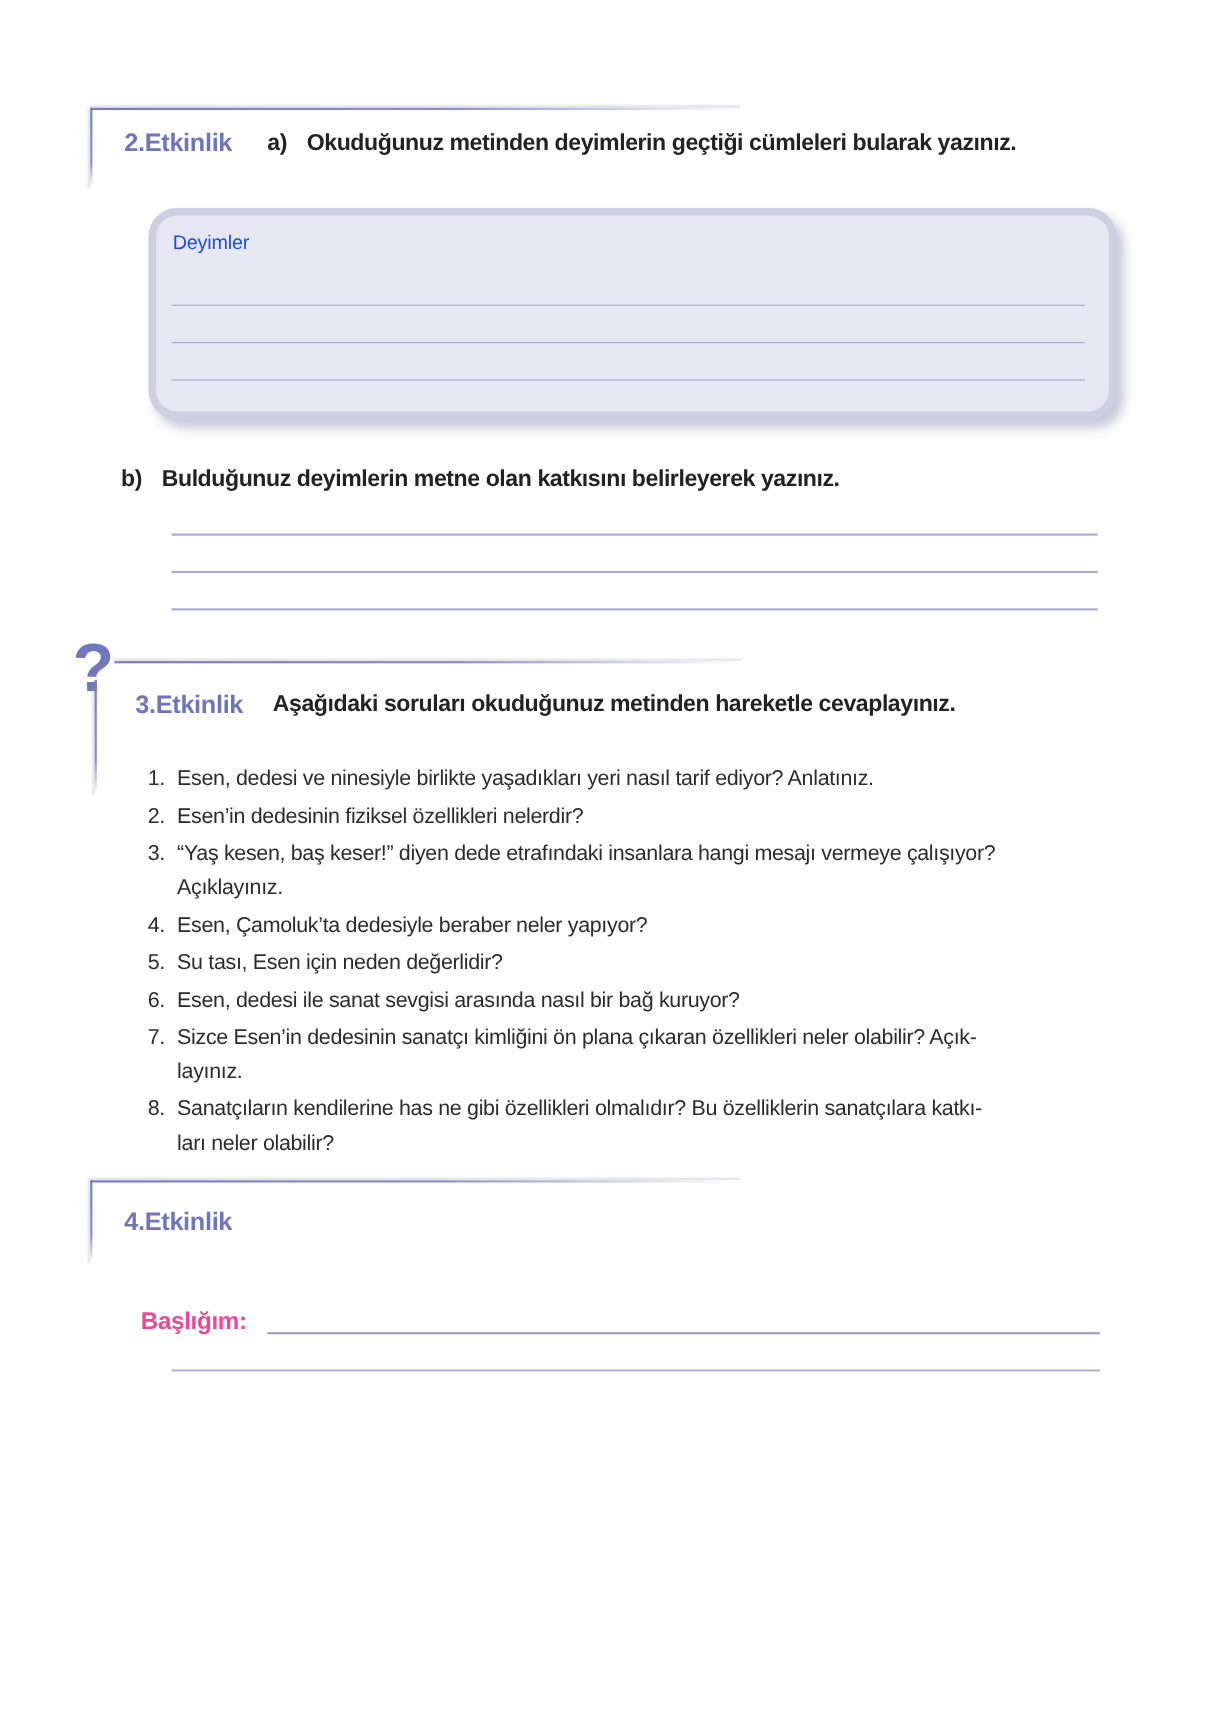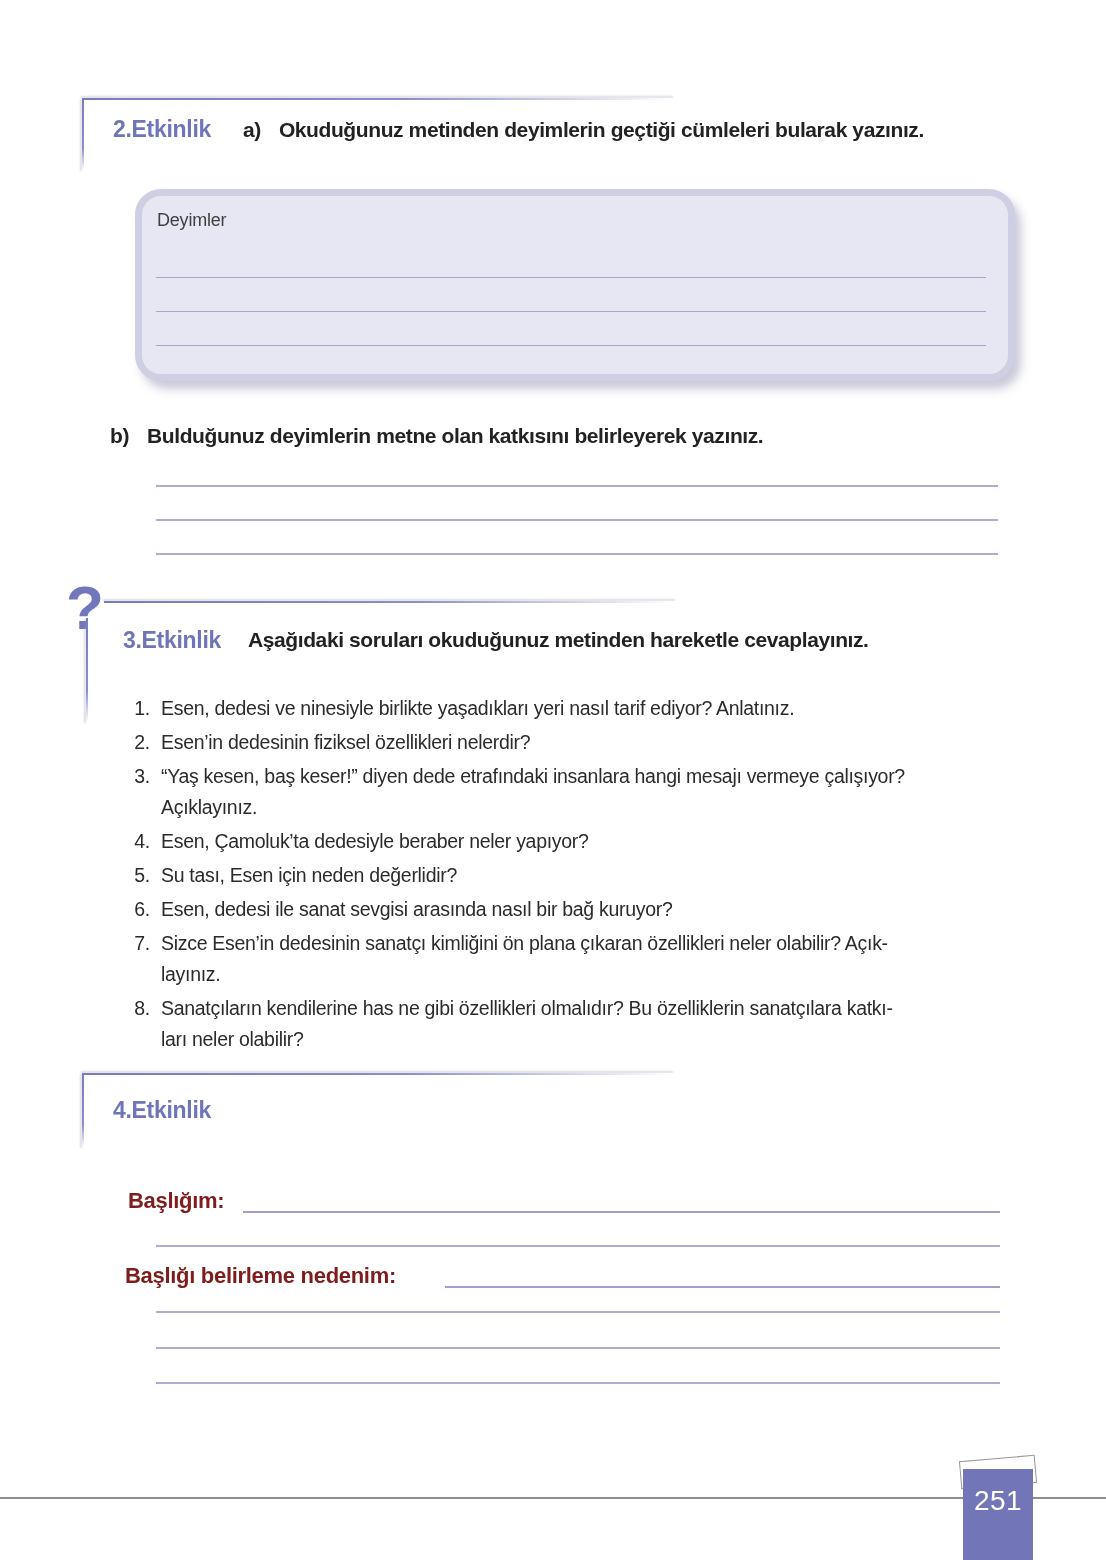--- a/index.html
+++ b/index.html
@@ -1,17 +1,17 @@
 <!DOCTYPE html>
 <html><head>
 <meta charset="utf-8">
 <style>
   html,body { margin:0; padding:0; background:#ffffff; }
   .page {
-    position:relative; width:1106px; height:1560px; background:#ffffff;
+    position:relative; width:1106px; height:1247px; background:#ffffff;
     font-family:"Liberation Sans", sans-serif; overflow:hidden;
   }
   
   .hline {
     position:absolute; height:2px;
     background:linear-gradient(to right,#767cbd 0%,#8a8fca 55%,rgba(138,143,202,0) 100%);
     box-shadow:-1px -2px 2px rgba(150,150,170,0.35);
   }
   .vline {
     position:absolute; width:2px;
@@ -31,34 +31,34 @@
   .qmark {
     position:absolute; left:66px; top:577px; font-size:62px; font-weight:700;
     color:#7177bb; line-height:1; letter-spacing:0;
   }
 
   .deyimler-box {
     position:absolute; left:135px; top:189px; width:880px; height:192px;
     box-sizing:border-box; background:#e7e7f3; border:7px solid #cfcfe3;
     border-radius:26px; box-shadow:6px 8px 10px rgba(100,100,150,0.35);
   }
-  .box-title { position:absolute; left:15px; top:14px; font-size:18px; color:#404040; letter-spacing:-0.2px; }
+  .box-title { position:absolute; left:15px; top:14px; font-size:18px; color:#1d4ed8; letter-spacing:-0.2px; }
   .box-line { position:absolute; left:14px; right:22px; height:1px; background:#a6a6ce; }
 
   .wline { position:absolute; height:1.5px; background:#adadd2; }
   .lline { position:absolute; height:2px; background:#9e9ecb; }
 
   .questions { position:absolute; left:128px; top:693px; width:886px; }
   .qrow { display:flex; margin-bottom:3px; }
   .qnum { width:22px; text-align:right; margin-right:11px; flex:none; }
   .qtext { font-size:19.5px; color:#2b2b2b; letter-spacing:-0.3px; line-height:31px; }
   .qline { display:block; }
 
   .field-label {
-    position:absolute; color:#7f1d1d; font-weight:700; font-size:22px;
+    position:absolute; color:#ec4899; font-weight:700; font-size:22px;
     letter-spacing:-0.3px; white-space:nowrap;
   }
 
   .footer-rule { position:absolute; left:0; top:1497px; width:1106px; height:2px; background:#8f8f8f; z-index:1; }
   .badge-flap {
     position:absolute; left:960px; top:1458px; width:74px; height:26px;
     background:#ffffff; border:1px solid #979797; transform:rotate(-5deg); z-index:2;
   }
   .badge {
     position:absolute; left:963px; top:1469px; width:70px; height:91px;

